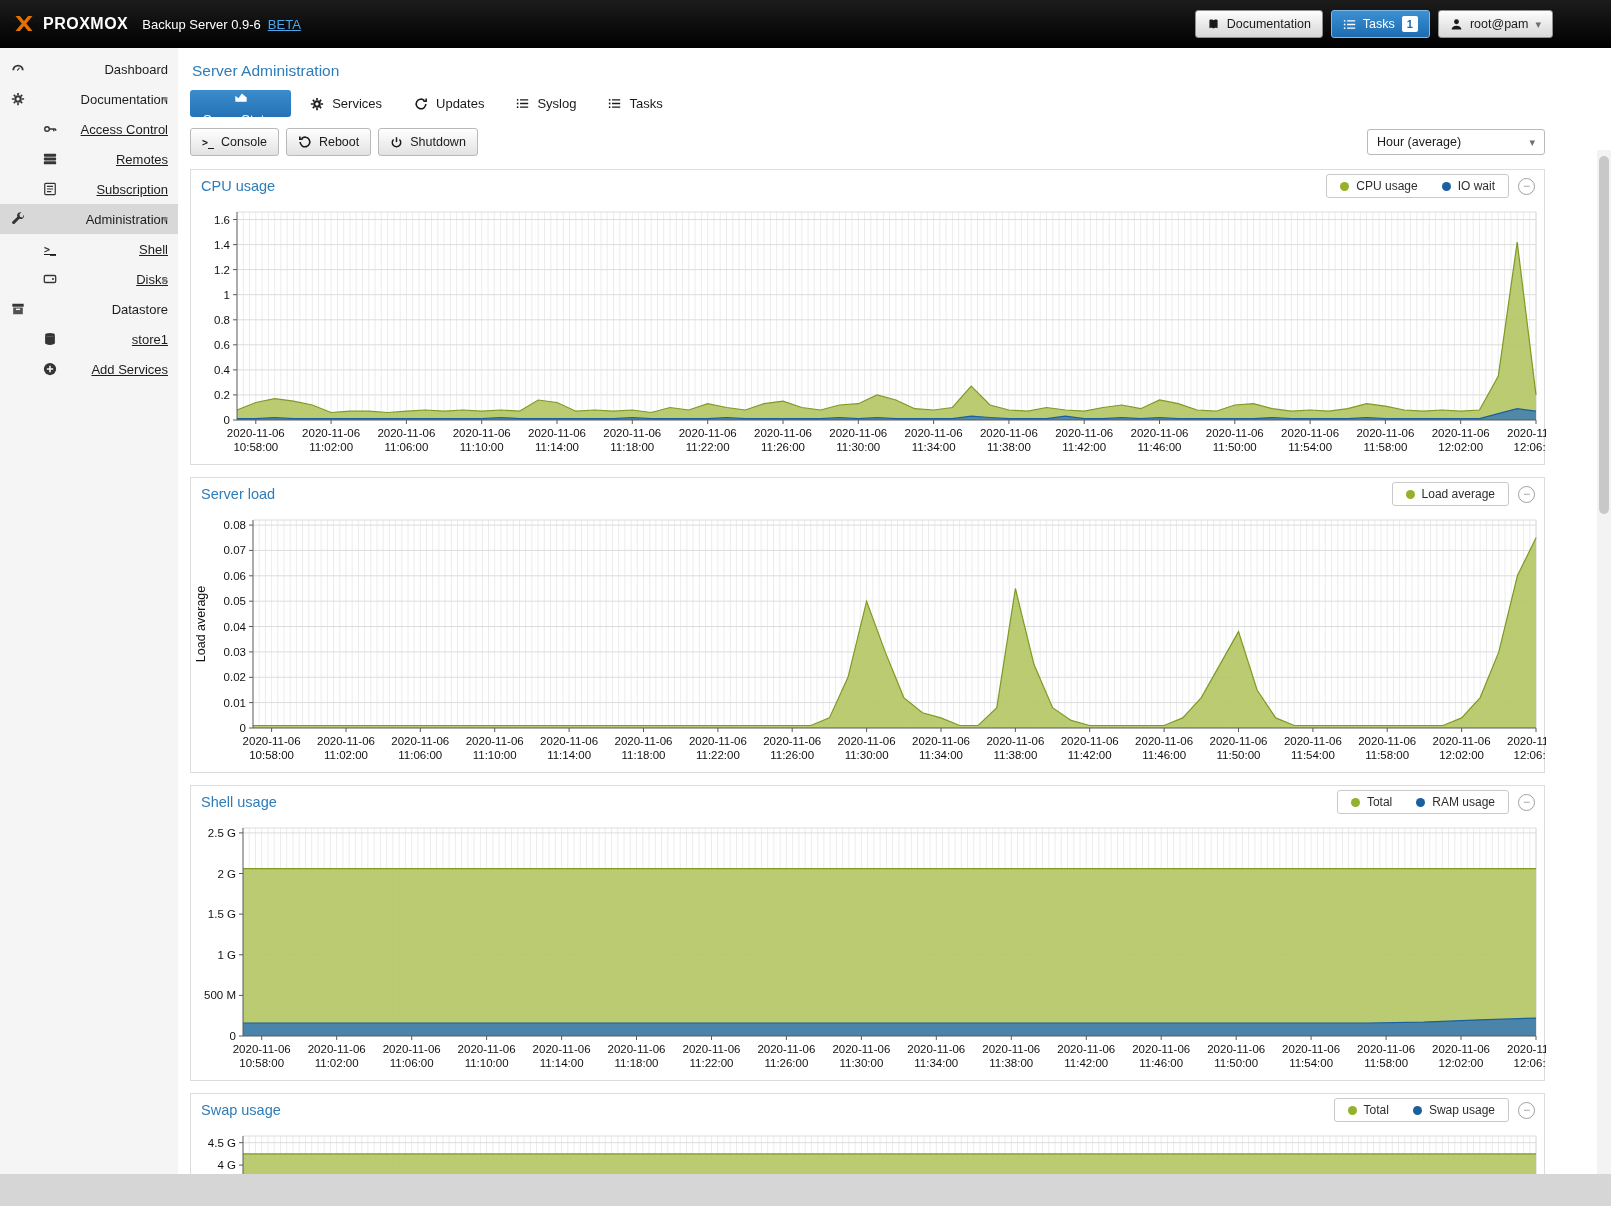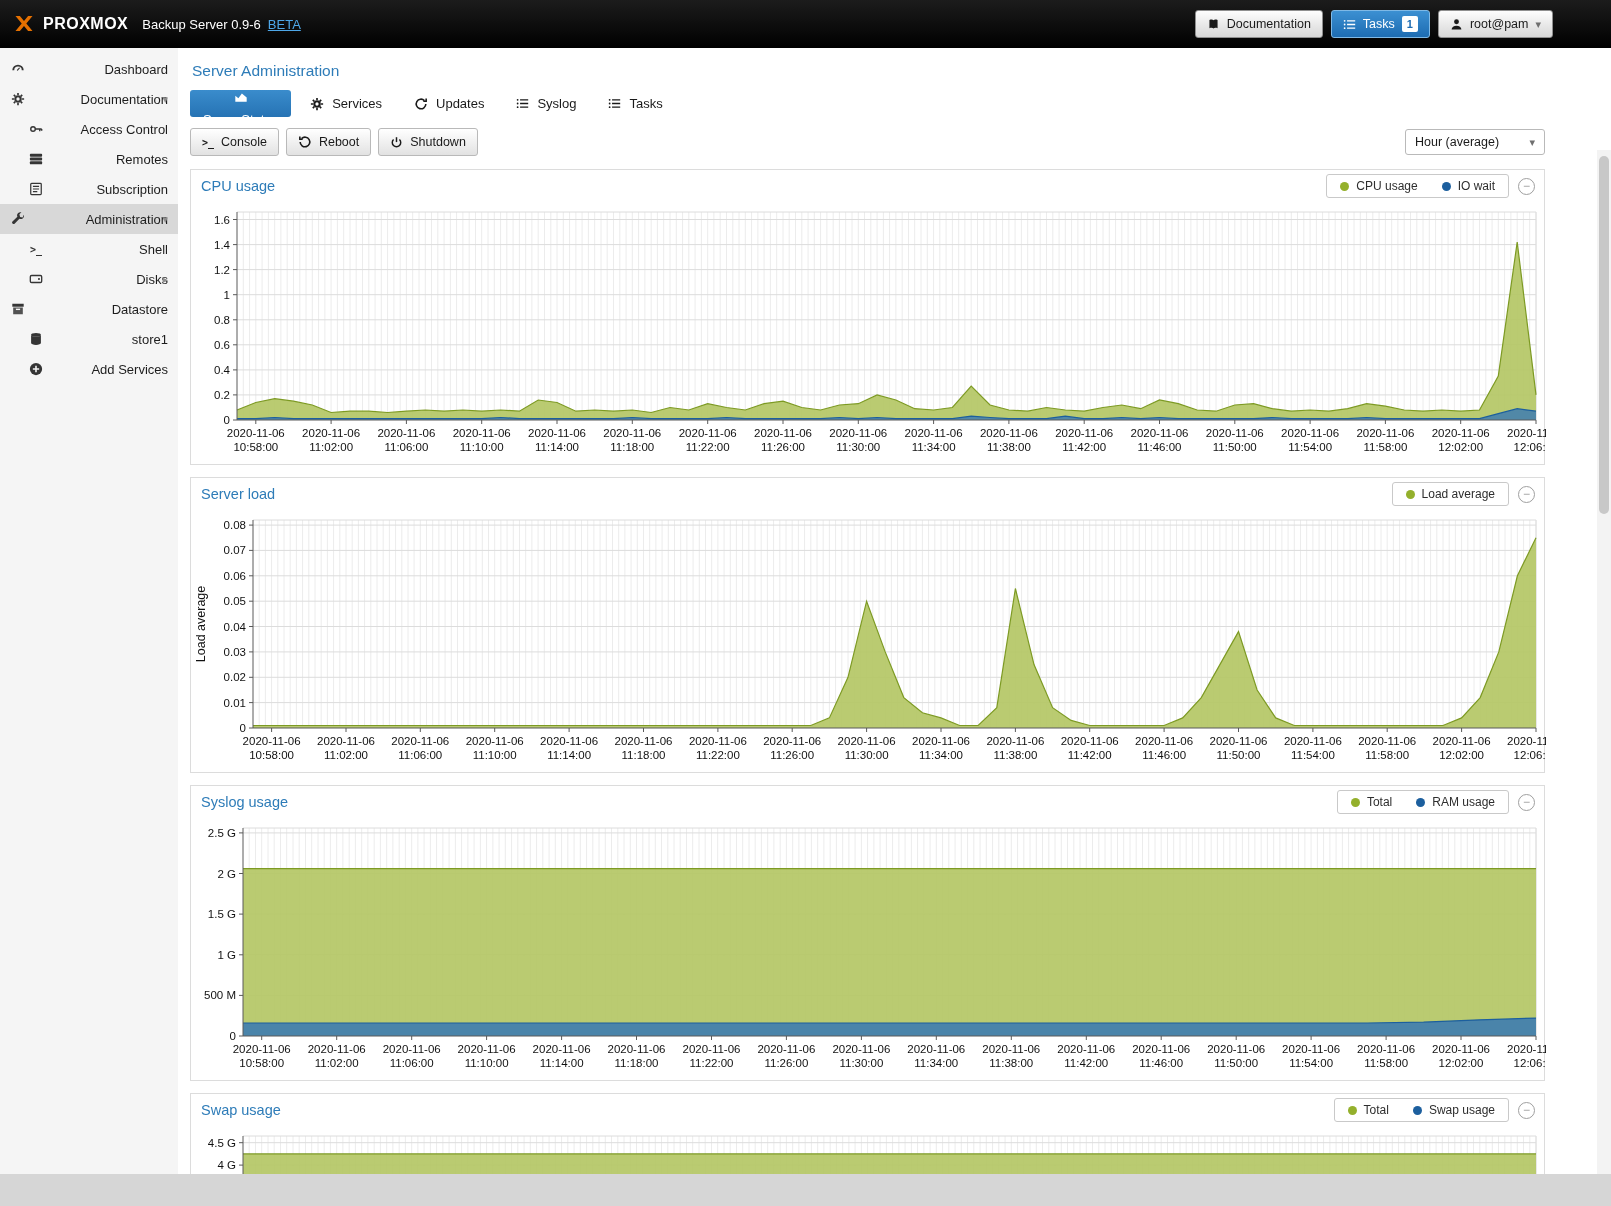--- a/index.html
+++ b/index.html
@@ -21,42 +21,42 @@
   .hbtn.blue{background:linear-gradient(#3c90d2,#1d6cb2);border-color:#7fb9e6;color:#fff;}
   .badge{background:#fff;color:#1d6cb2;border-radius:2px;padding:0 5px;font-size:11px;
          font-weight:700;height:16px;line-height:16px;}
   .hicon{display:inline-flex;align-items:center;}
 
   
   .sidebar{position:absolute;top:48px;left:0;width:178px;bottom:32px;background:#f5f5f5;
            z-index:4;padding-top:6px;box-sizing:border-box;}
   .side-item{height:30px;display:flex;align-items:center;gap:9px;padding:0 10px;
              font-size:13px;color:#1d1d1d;cursor:pointer;position:relative;justify-content:space-between;}
-  .side-item.lvl1{padding-left:28px;}
+  .side-item.lvl1{padding-left:42px;text-decoration:underline;}
   .side-item.selected{background:#d8d8d8;}
   .side-icon{width:16px;min-width:16px;text-align:center;color:#353535;font-size:13px;
              display:inline-flex;justify-content:center;align-items:center;}
   .side-arrow{position:absolute;right:10px;color:#8d8d8d;font-size:11px;}
   .mono{font-family:"DejaVu Sans Mono",monospace;font-size:10px;font-weight:700;}
 
   
   .main{position:absolute;left:178px;top:48px;right:0;bottom:0;background:#fff;
         padding:10px 66px 0 12px;box-sizing:border-box;overflow:hidden;}
   .page-title{color:#2e7cb8;font-size:15.5px;margin:4px 0 10px 2px;}
   .tabs{display:flex;gap:6px;margin-bottom:11px;}
   .tab{height:27px;display:flex;align-items:center;gap:8px;padding:0 13px;font-size:13px;
        color:#1a1a1a;border-radius:3px;cursor:pointer;}
   .tab.active{background:linear-gradient(#3a8ccc,#2673b4);color:#fff;flex-direction:column;}
   .ticon{display:inline-flex;align-items:center;}
   .toolbar{display:flex;gap:7px;margin-bottom:13px;align-items:center;}
   .tbtn{height:26px;display:flex;align-items:center;gap:7px;padding:0 11px;
         border:1px solid #b9b9b9;border-radius:3px;background:linear-gradient(#ffffff,#e2e2e2);
         font-size:12.5px;color:#1a1a1a;cursor:pointer;}
   .spacer{flex:1;}
-  .select{width:140px;height:26px;border:1px solid #b9b9b9;border-radius:3px;background:#fff;
+  .select{width:178px;height:26px;border:1px solid #b9b9b9;border-radius:3px;background:#fff;
           display:flex;align-items:center;justify-content:space-between;padding:0 9px;
           font-size:12.5px;color:#1a1a1a;cursor:pointer;box-sizing:border-box;}
   .caret{color:#6f6f6f;font-size:11px;}
 
   
   .panel{border:1px solid #dcdcdc;background:#fff;margin-bottom:12px;}
   .panel-h{height:32px;display:flex;align-items:center;padding:0 9px 0 10px;}
   .panel-title{color:#2e7cb8;font-size:14.5px;}
   .panel-tools{margin-left:auto;display:flex;align-items:center;gap:9px;}
   .legend{display:flex;gap:24px;border:1px solid #c9c9c9;border-radius:3px;
@@ -936,21 +936,21 @@
             <text x="1270.6" y="235" text-anchor="middle" font-size="11.5" fill="#111">2020-11-06</text>
             <text x="1270.6" y="249" text-anchor="middle" font-size="11.5" fill="#111">12:02:00</text>
             <line x1="1345.0" y1="218" x2="1345.0" y2="222" stroke="#5a5a5a"></line>
             <text x="1345.0" y="235" text-anchor="middle" font-size="11.5" fill="#111">2020-11-06</text>
             <text x="1345.0" y="249" text-anchor="middle" font-size="11.5" fill="#111">12:06:00</text>
             <text x="14" y="114" transform="rotate(-90 14 114)" text-anchor="middle" font-size="12.5" fill="#111">Load average</text>
           </svg></div>
       </div>
       <div class="panel">
         <div class="panel-h">
-          <span class="panel-title">Syslog usage</span>
+          <span class="panel-title">Shell usage</span>
           <div class="panel-tools">
             <div class="legend">
               <div class="legend-item">
                 <span class="dot" style="background: rgb(148, 176, 44);"></span>
                 <span>Total</span>
               </div>
               <div class="legend-item">
                 <span class="dot" style="background: rgb(28, 95, 158);"></span>
                 <span>RAM usage</span>
               </div>

